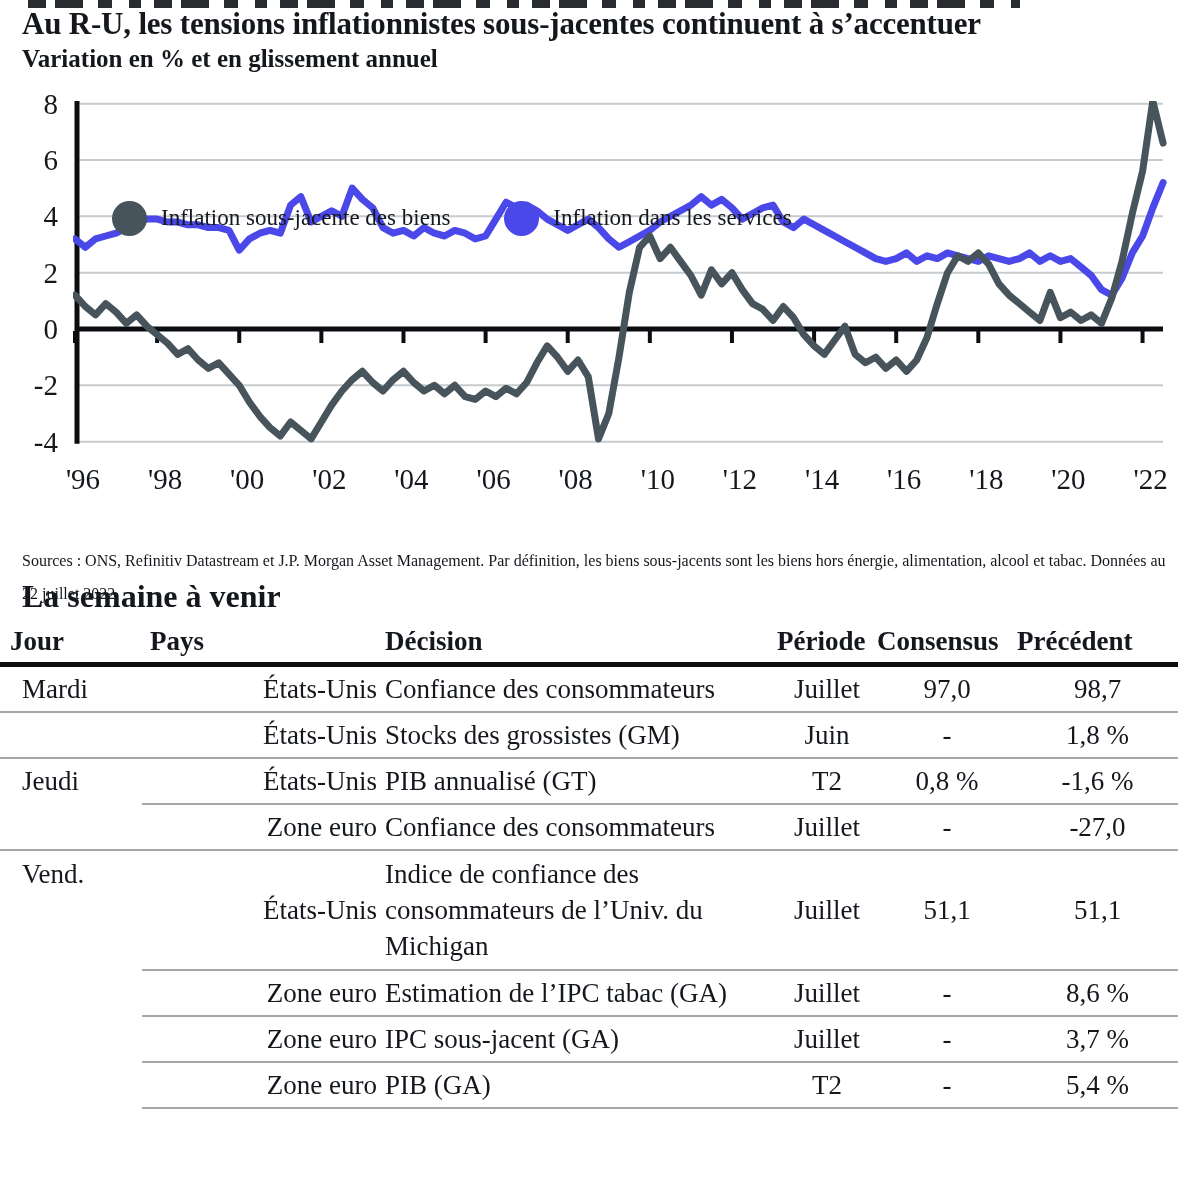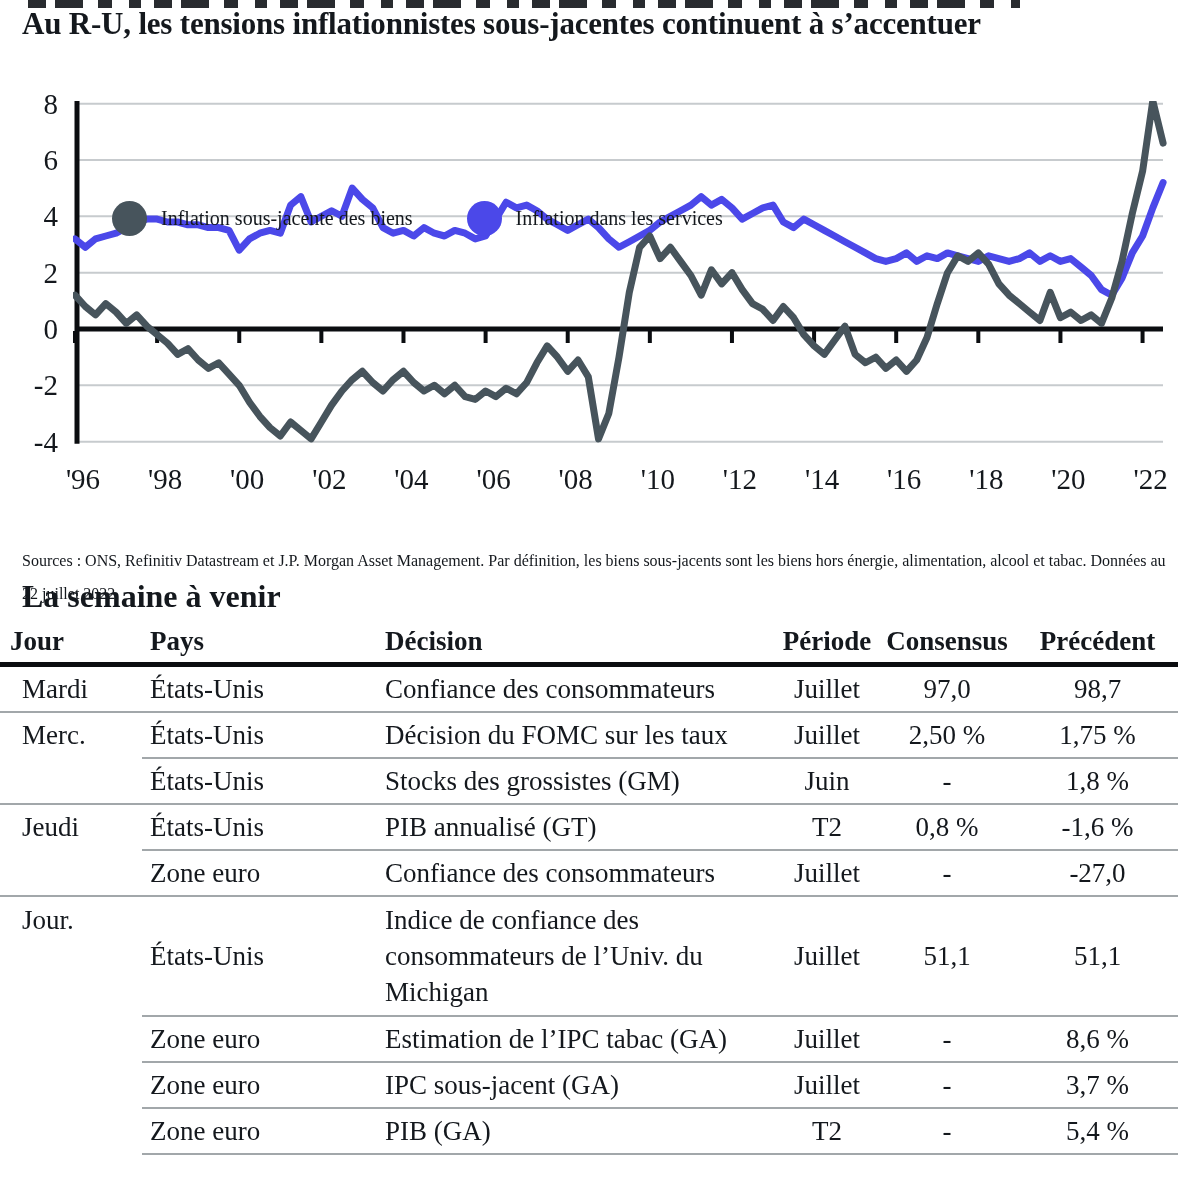--- a/index.html
+++ b/index.html
@@ -35,60 +35,61 @@
     font-size:25px; font-weight:700; line-height:30px; color:var(--ink);
   }
   #chart-wrap{position:absolute; top:88px; left:0; width:1178px; height:412px;}
   #chart-svg{position:absolute; top:0; left:0;}
   .legend{
     position:absolute; top:108px; left:112px; height:44px;
     display:flex; align-items:center; gap:54px;
   }
   .legend-item{display:flex; align-items:center; gap:14px;}
   .legend-dot{width:35px; height:35px; border-radius:50%; flex:0 0 auto;}
-  .legend-label{font-size:20px; color:var(--ink); white-space:nowrap;}
+  .legend-label{font-size:23px; color:var(--ink); white-space:nowrap;}
   .sources{
     position:absolute; top:512px; left:22px; width:1150px;
     font-size:16px; line-height:33px; color:var(--ink);margin-top:32px;
   }
   .week-heading{
     position:absolute; top:578px; left:22px; width:900px;
     font-size:32px; font-weight:700; color:var(--ink);
   }
   #week-table{
     position:absolute; top:622px; left:0; width:1178px;
     border-collapse:collapse; table-layout:fixed;
     font-size:27px; color:var(--ink);
   }
   #week-table th{
     text-align:left; font-weight:700; line-height:34px; padding:2px 0 4px 0;
     border-bottom:5px solid var(--axis); white-space:nowrap;
   }
-  #week-table th.c{text-align:center;}
+  #week-table th.c{}
   #week-table td{
     line-height:34px; padding:5px 0; vertical-align:middle; white-space:nowrap;
   }
   #week-table td.day{vertical-align:top; padding-left:22px;}
-  #week-table td.country{padding-left:8px;}
+  #week-table td.country{padding-left:8px;text-align:right;}
   #week-table td.event{padding-left:8px; white-space:pre-line;}
   #week-table td.c{text-align:center;}
   #week-table tr.sep-full td{border-bottom:2px solid var(--sep);}
   #week-table tr.sep-indent td{border-bottom:2px solid var(--sep);}
   #week-table tr.sep-indent td:first-child{border-bottom:none;}
   #week-table tr.sep-end td{border-bottom:5px solid var(--axis);}
   #week-table tr.tall td{line-height:36px;}
 </style>
 </head>
 <body>
 
 <div id="page">
 
   <div class="artifact"></div>
 
   <div class="title">Au R-U, les tensions inflationnistes sous-jacentes continuent à s’accentuer</div>
+  <div class="subtitle">Variation en % et en glissement annuel</div>
 
   <div id="chart-wrap">
     <svg id="chart-svg" width="1178" height="412" viewBox="0 0 1178 412">
         <defs>
           <clipPath id="plotclip">
             <rect x="73" y="13" width="1096" height="344"></rect>
           </clipPath>
         </defs>
         <line x1="75" y1="15.639999999999986" x2="1163" y2="15.639999999999986" stroke="#c7cbce" stroke-width="2"></line>
         <line x1="75" y1="71.97999999999999" x2="1163" y2="71.97999999999999" stroke="#c7cbce" stroke-width="2"></line>
@@ -173,28 +174,20 @@
     </thead>
     <tbody id="week-body">
         <tr class="sep-full">
           <td class="day">Mardi</td>
           <td class="country">États-Unis</td>
           <td class="event">Confiance des consommateurs</td>
           <td class="c period">Juillet</td>
           <td class="c consensus">97,0</td>
           <td class="c previous">98,7</td>
         </tr>
-        <tr class="sep-indent">
-          <td class="day">Merc.</td>
-          <td class="country">États-Unis</td>
-          <td class="event">Décision du FOMC sur les taux</td>
-          <td class="c period">Juillet</td>
-          <td class="c consensus">2,50 %</td>
-          <td class="c previous">1,75 %</td>
-        </tr>
         <tr class="sep-full">
           <td class="day"></td>
           <td class="country">États-Unis</td>
           <td class="event">Stocks des grossistes (GM)</td>
           <td class="c period">Juin</td>
           <td class="c consensus">-</td>
           <td class="c previous">1,8 %</td>
         </tr>
         <tr class="sep-indent">
           <td class="day">Jeudi</td>
@@ -206,21 +199,21 @@
         </tr>
         <tr class="sep-full">
           <td class="day"></td>
           <td class="country">Zone euro</td>
           <td class="event">Confiance des consommateurs</td>
           <td class="c period">Juillet</td>
           <td class="c consensus">-</td>
           <td class="c previous">-27,0</td>
         </tr>
         <tr class="sep-indent tall">
-          <td class="day">Jour.</td>
+          <td class="day">Vend.</td>
           <td class="country">États-Unis</td>
           <td class="event">Indice de confiance des
 consommateurs de l’Univ. du
 Michigan</td>
           <td class="c period">Juillet</td>
           <td class="c consensus">51,1</td>
           <td class="c previous">51,1</td>
         </tr>
         <tr class="sep-indent">
           <td class="day"></td>

